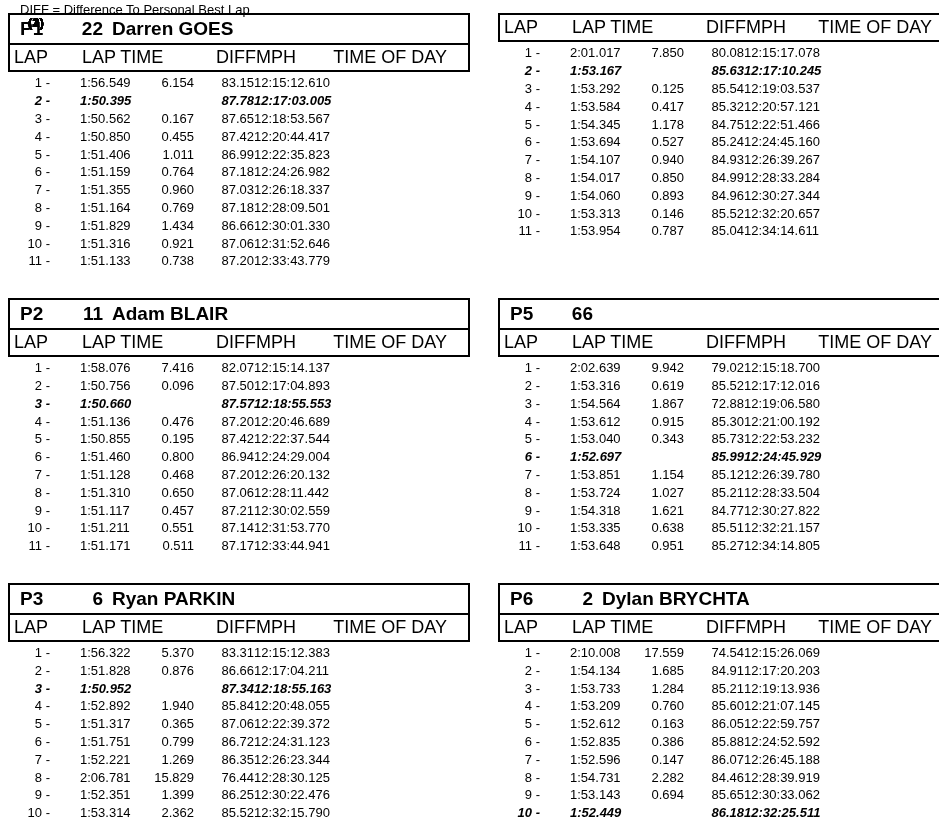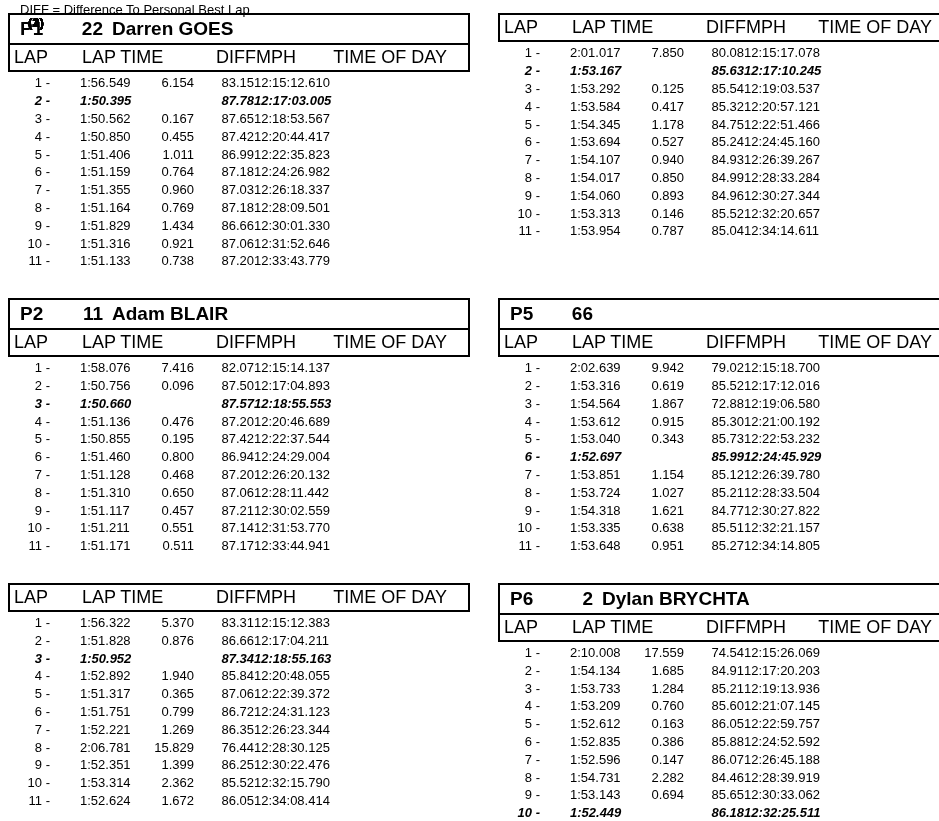--- a/index.html
+++ b/index.html
@@ -515,20 +515,25 @@
     <span class="note"></span>
     <span class="diff">0.951</span>
     <span class="mph">85.27</span>
     <span class="tod">12:34:14.805</span>
   </div>
 </div>
   </section>
 
   <section class="panel">
     <div class="panel-box">
+      <div class="driver-row">
+        <span class="pos">P3</span>
+        <span class="car">6</span>
+        <span class="drivername">Ryan PARKIN</span>
+      </div>
       <div class="cols-row">
         <span class="c lap">LAP</span>
         <span class="c time">LAP TIME</span>
         <span class="c diff">DIFF</span>
         <span class="c mph">MPH</span>
         <span class="c tod">TIME OF DAY</span>
       </div>
     </div>
     <div class="rows">
   <div class="lap-row">

